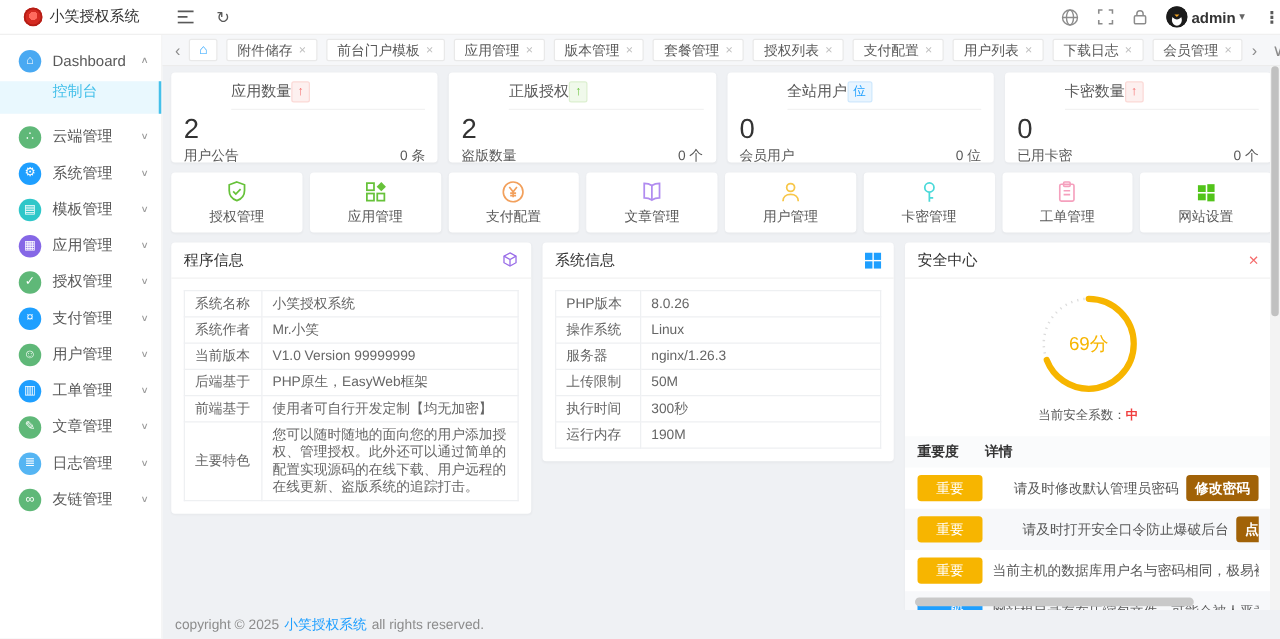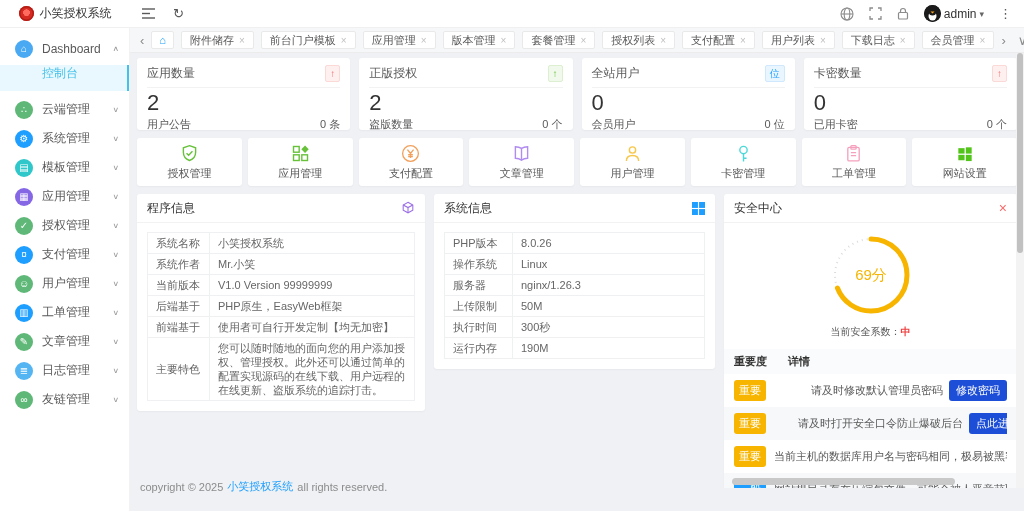--- a/index.html
+++ b/index.html
@@ -6,21 +6,21 @@
   html,body { width:1024px; height:511px; overflow:hidden; }
   body { font-family:"Liberation Sans","DejaVu Sans",sans-serif; font-size:12px; color:#333; background:#eff1f4; position:relative; }
 
   
   .header { position:absolute; top:0; left:0; right:0; height:28px; background:#fff; border-bottom:1px solid #f0f0f0; display:flex; align-items:center; z-index:20; }
   .logo { width:130px; height:28px; display:flex; align-items:center; justify-content:center; gap:6px; }
   .logo-badge { width:15px; height:15px; border-radius:50%; background:radial-gradient(circle at 50% 45%, #ff6b5e 0 30%, #d42a21 31% 100%); box-shadow:inset 0 0 0 1.5px #b51d15; }
   .logo-title { font-size:12px; color:#333; }
   .hicon { color:#595959; font-size:13px; line-height:1; cursor:pointer; display:flex; align-items:center; }
   .h-left { display:flex; gap:18px; margin-left:12px; }
-  .h-right { margin-left:auto; display:flex; align-items:center; gap:15px; padding-right:12px; }
+  .h-right { margin-left:auto; display:flex; align-items:center; gap:15px; padding-right:0;font-weight:bold; }
   .avatar { width:17px; height:17px; border-radius:50%; overflow:hidden; background:#222; }
   .admin-wrap { display:flex; align-items:center; gap:3px; font-size:12px; color:#333; cursor:pointer; }
   .caret-sm { font-size:9px; color:#666; }
 
   
   .sidebar { position:absolute; top:28px; left:0; width:130px; bottom:0; background:#fff; border-right:1px solid #f2f2f2; z-index:10; padding-top:6px; }
   .sb-item { height:29px; display:flex; align-items:center; padding-left:15px; color:#595959; cursor:pointer; }
   .sb-item .ic { width:18px; height:18px; border-radius:50%; color:#fff; font-size:10px; display:flex; align-items:center; justify-content:center; margin-right:9px; flex:none; font-style:normal; }
   .sb-item .sb-label { font-size:12px; }
   .sb-item .caret { margin-left:auto; margin-right:10px; font-size:9px; color:#999; transform:scaleY(.8); }
@@ -33,21 +33,21 @@
   .tnav { color:#8c8c8c; font-size:13px; cursor:pointer; line-height:1; }
   .tab { background:#fff; border:1px solid #e9e9e9; border-radius:2px; height:18px; display:flex; align-items:center; gap:5px; padding:0 8px; font-size:11px; color:#595959; cursor:pointer; white-space:nowrap; }
   .tab .tx { color:#c0c0c0; font-size:10px; }
   .tab-home { padding:0 7px; color:#1e9fff; font-size:11px; }
   .tab-right { margin-left:auto; display:flex; gap:12px; }
 
   
   .main { position:absolute; top:53px; left:130px; right:0; bottom:23px; overflow:hidden; padding:5px 7px 0; }
   .stats-row { display:flex; gap:9px; margin-bottom:8px; }
   .card { flex:1; background:#fff; border-radius:3px; height:72px; padding:7px 10px 6px; box-shadow:0 1px 2px rgba(0,0,0,.04); }
-  .card-t { display:flex; align-items:center; justify-content:space-between; padding-bottom:5px; border-bottom:1px solid #f2f2f2; color:#595959; font-size:12px; }
+  .card-t { display:flex; align-items:center; padding-bottom:5px; border-bottom:1px solid #f2f2f2; color:#595959; font-size:12px;margin-left:38px; }
   .badge { font-size:10px; border-radius:2px; padding:0 4px; line-height:15px; }
   .b-red { color:#f56c6c; background:#fdf0ef; border:1px solid #fbd9d6; }
   .b-green { color:#67c23a; background:#f0f9eb; border:1px solid #dcefd0; }
   .b-blue { color:#1e9fff; background:#e9f5ff; border:1px solid #cfe8fd; }
   .card-n { font-size:22px; color:#333; margin-top:3px; line-height:24px; }
   .card-f { display:flex; justify-content:space-between; color:#595959; font-size:11px; margin-top:2px; }
 
   .shortcut-row { display:flex; gap:6px; margin-bottom:8px; }
   .tile { flex:1; background:#fff; border-radius:3px; height:48px; display:flex; flex-direction:column; align-items:center; justify-content:center; gap:2px; cursor:pointer; box-shadow:0 1px 2px rgba(0,0,0,.04); }
   .tile .tlabel { font-size:11px; color:#595959; }
@@ -63,31 +63,31 @@
   .p2 .info-table td.lbl { width:68px; }
 
   .gauge-wrap { text-align:center; padding-top:7px; }
   .sec-level { text-align:center; font-size:10px; color:#595959; margin-top:5px; }
   .sec-level b { color:#f03e3e; font-weight:bold; }
   .sec-table { margin-top:10px; font-size:11px; }
   .sec-head { display:flex; padding:5px 10px; background:#fafbfc; color:#333; font-weight:bold; }
   .sec-head .cs { width:54px; flex:none; }
   .sec-row { display:flex; align-items:center; height:33px; padding:0 10px; }
   .sec-row.stripe { background:#f7f8fa; }
-  .sbadge { flex:none; width:32px; text-align:center; color:#fff; border-radius:3px; font-size:11px; padding:3px 0; margin-right:8px; }
+  .sbadge { flex:none; width:52px; text-align:center; color:#fff; border-radius:3px; font-size:11px; padding:3px 0; margin-right:8px; }
   .imp { background:#f7b500; } .nor { background:#1e9fff; }
   .sdetail { flex:1; display:flex; align-items:center; white-space:nowrap; overflow:hidden; color:#595959; }
   .sdetail.d0 { justify-content:flex-end; }
   .sdetail.d1 { padding-left:24px; }
-  .sbtn { margin-left:6px; background:#1d4ed8; color:#fff; border-radius:3px; padding:3px 7px; font-size:11px; cursor:pointer; flex:none; }
+  .sbtn { margin-left:6px; background:#a16207; color:#fff; border-radius:3px; padding:3px 7px; font-size:11px; cursor:pointer; flex:none;font-weight:bold; }
   .close-x { color:#f56c6c; font-size:14px; cursor:pointer; }
   .hscroll { position:absolute; bottom:4px; left:8px; width:76%; height:7px; background:#c9c9c9; border-radius:4px; }
 
   
-  .footer { position:absolute; left:130px; right:0; bottom:13px; height:23px; display:flex; align-items:center; gap:4px; padding-left:10px; font-size:11px; color:#8c8c8c; }
+  .footer { position:absolute; left:130px; right:0; bottom:0; height:23px; display:flex; align-items:center; gap:4px; padding-left:10px; font-size:11px; color:#8c8c8c; }
   .footer .brand { color:#1e9fff; cursor:pointer; }
   .v-scroll-track { position:absolute; top:53px; right:0; width:8px; bottom:23px; background:#f3f3f3; z-index:30; }
   .v-scroll-thumb { position:absolute; top:0; right:1px; width:6px; height:200px; background:#c1c1c1; border-radius:3px; }
   svg { display:block; }
 </style>
 </head>
 <body>
 
 <div class="header">
   <div class="logo">

